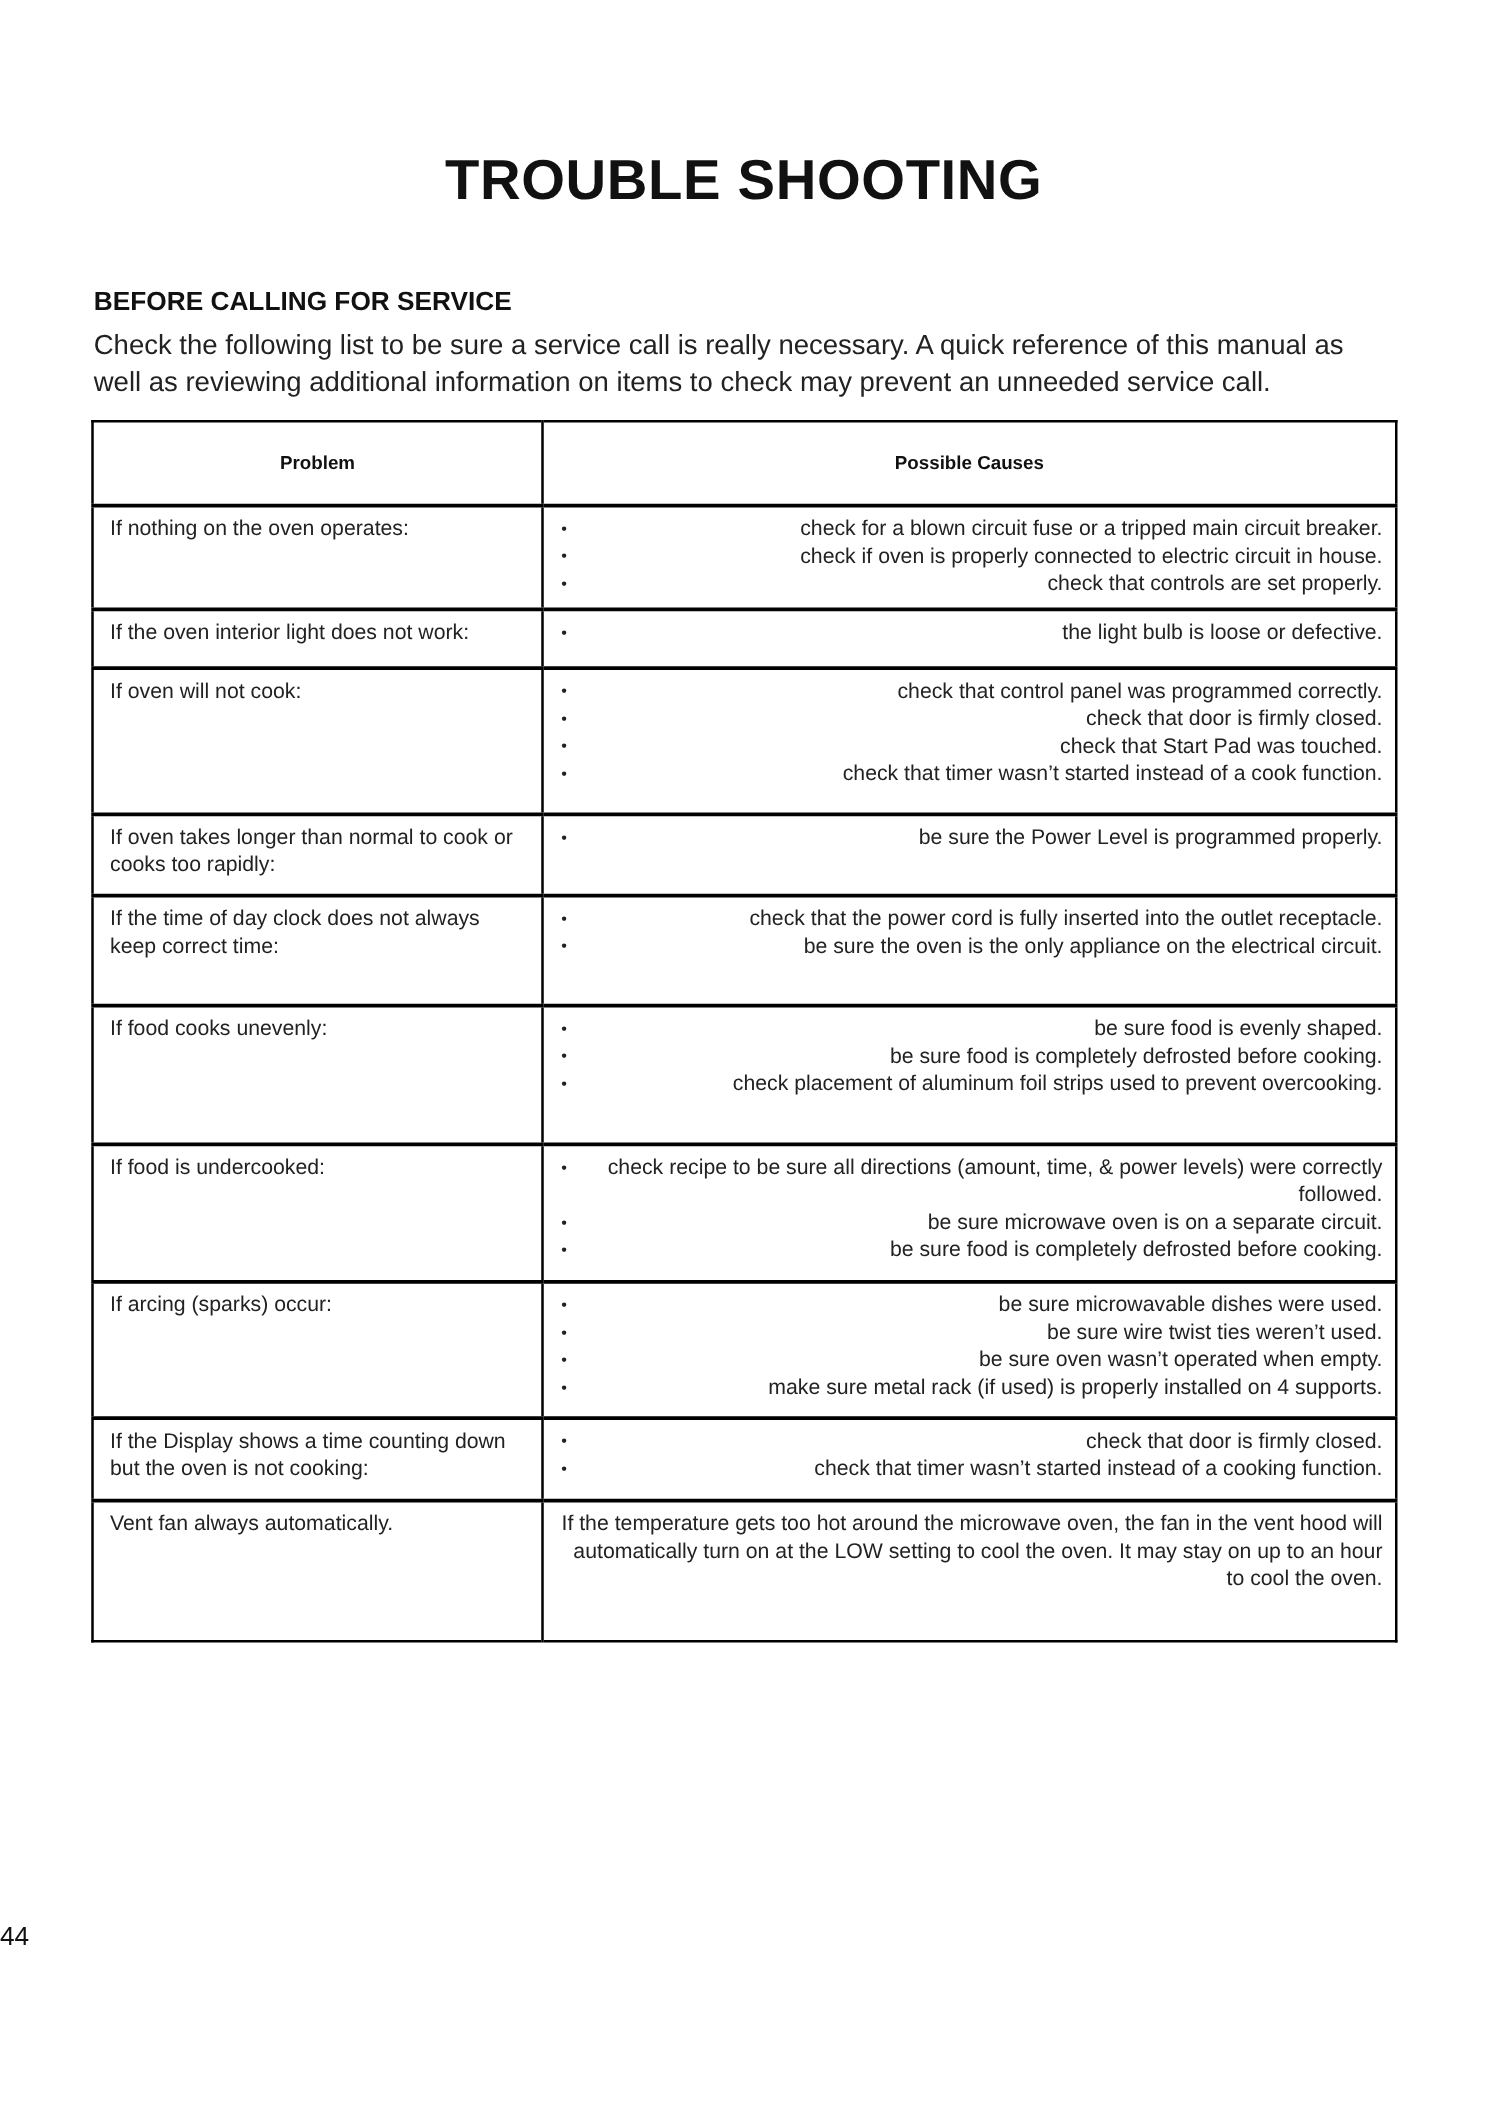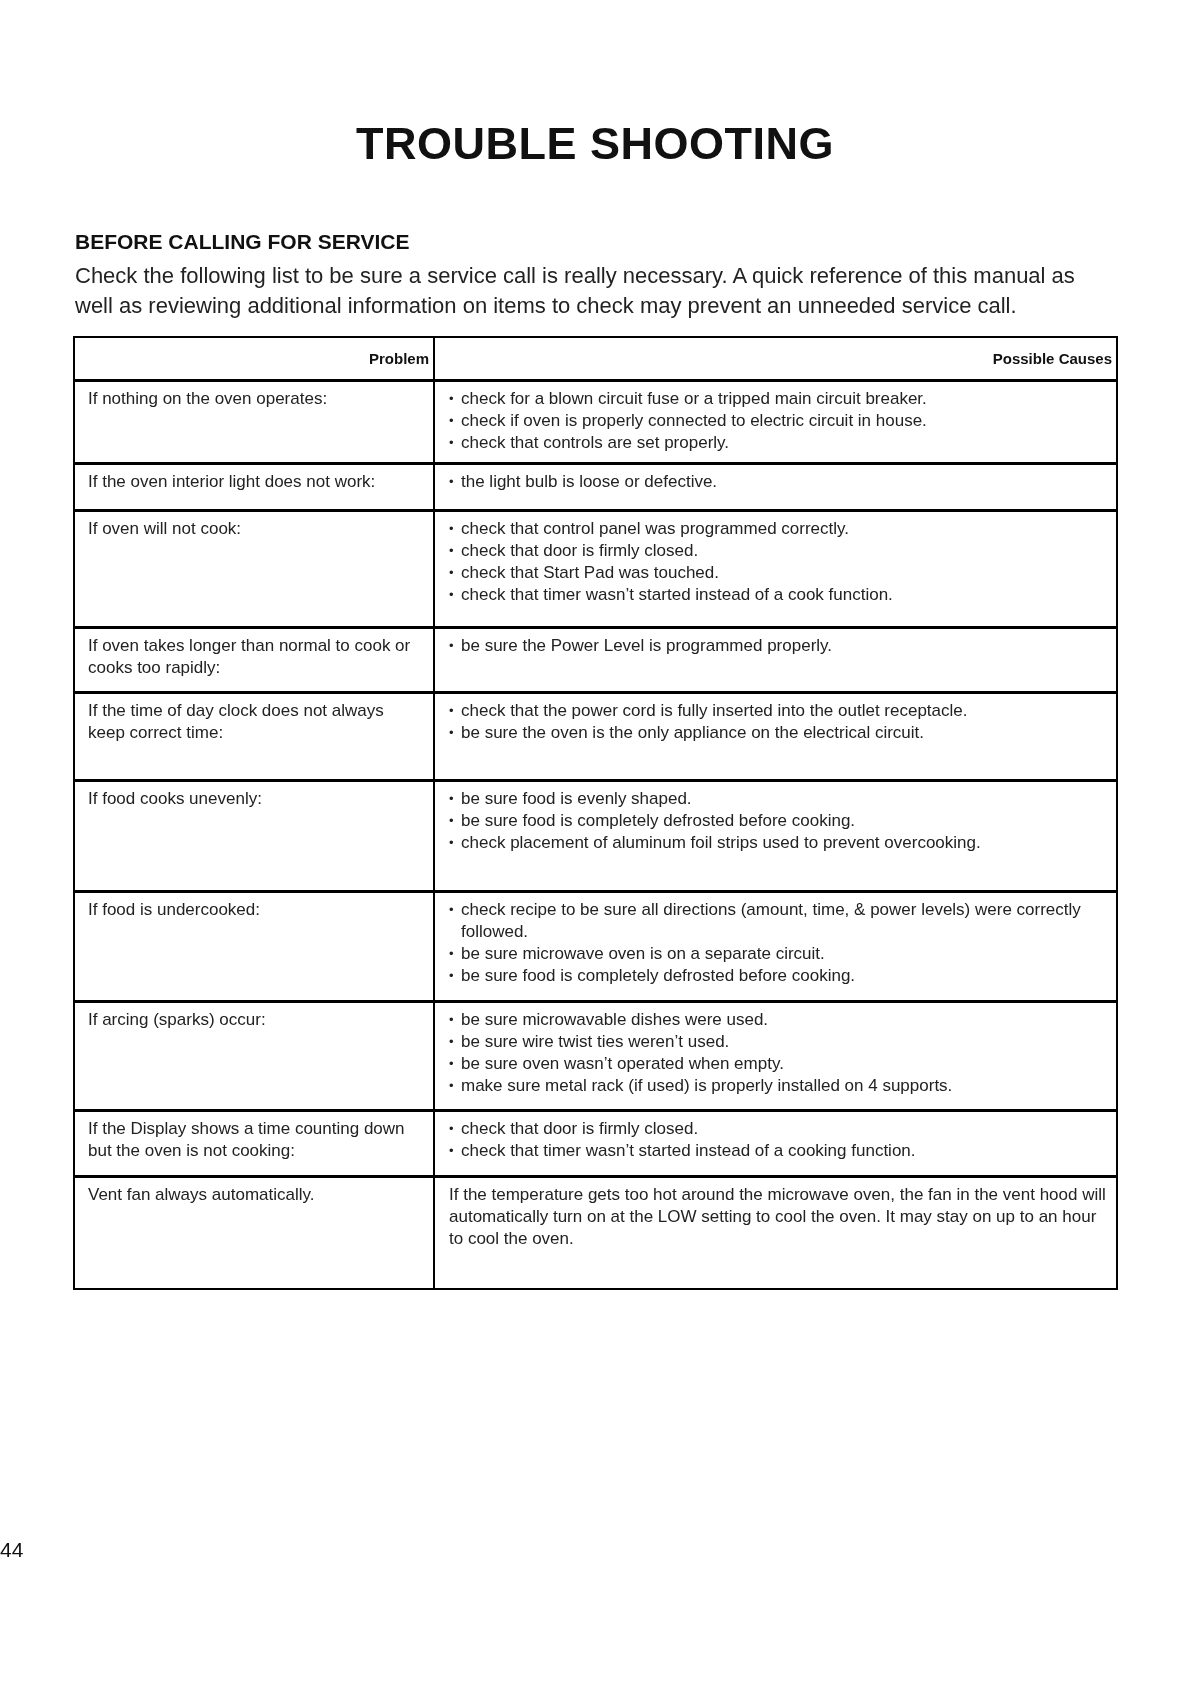--- a/index.html
+++ b/index.html
@@ -21,31 +21,31 @@
     font-size: 22px; line-height: 30px; color: #222;
   }
   table.ts {
     position: absolute; left: 73px; top: 336px; width: 1045px;
     border-collapse: collapse; table-layout: fixed;
     border: 2.5px solid #000;
   }
   table.ts col.c1 { width: 360px; }
   table.ts col.c2 { width: auto; }
   table.ts th {
-    font-size: 15px; font-weight: bold; height: 33px; padding: 4px;
+    font-size: 15px; font-weight: bold; height: 33px; padding: 16px;
     border-bottom: 3px solid #000; border-right: 2px solid #000;
-    text-align: right; vertical-align: middle;
+    text-align: center; vertical-align: middle;
   }
   table.ts th:last-child { border-right: none; }
   table.ts td {
     font-size: 17px; line-height: 22px; color: #222;
     vertical-align: top; padding: 6px 10px 0 13px;
     border-right: 2px solid #000; border-top: 3px solid #000;
   }
-  table.ts td:last-child { border-right: none; padding-left: 14px; }
+  table.ts td:last-child { border-right: none; padding-left: 14px; text-align: right; }
   table.ts tr.first td { border-top: none; }
   ul.causes { list-style: none; margin: 0; padding: 0; }
   ul.causes li { position: relative; padding-left: 12px; }
   ul.causes li::before {
     content: "\2022"; position: absolute; left: 0; top: 0; font-size: 13px;
   }
   .page-num {
     position: absolute; left: 0; width: 1190px; top: 1538px;
     text-align: left; font-size: 21px; margin: 0;
   }

